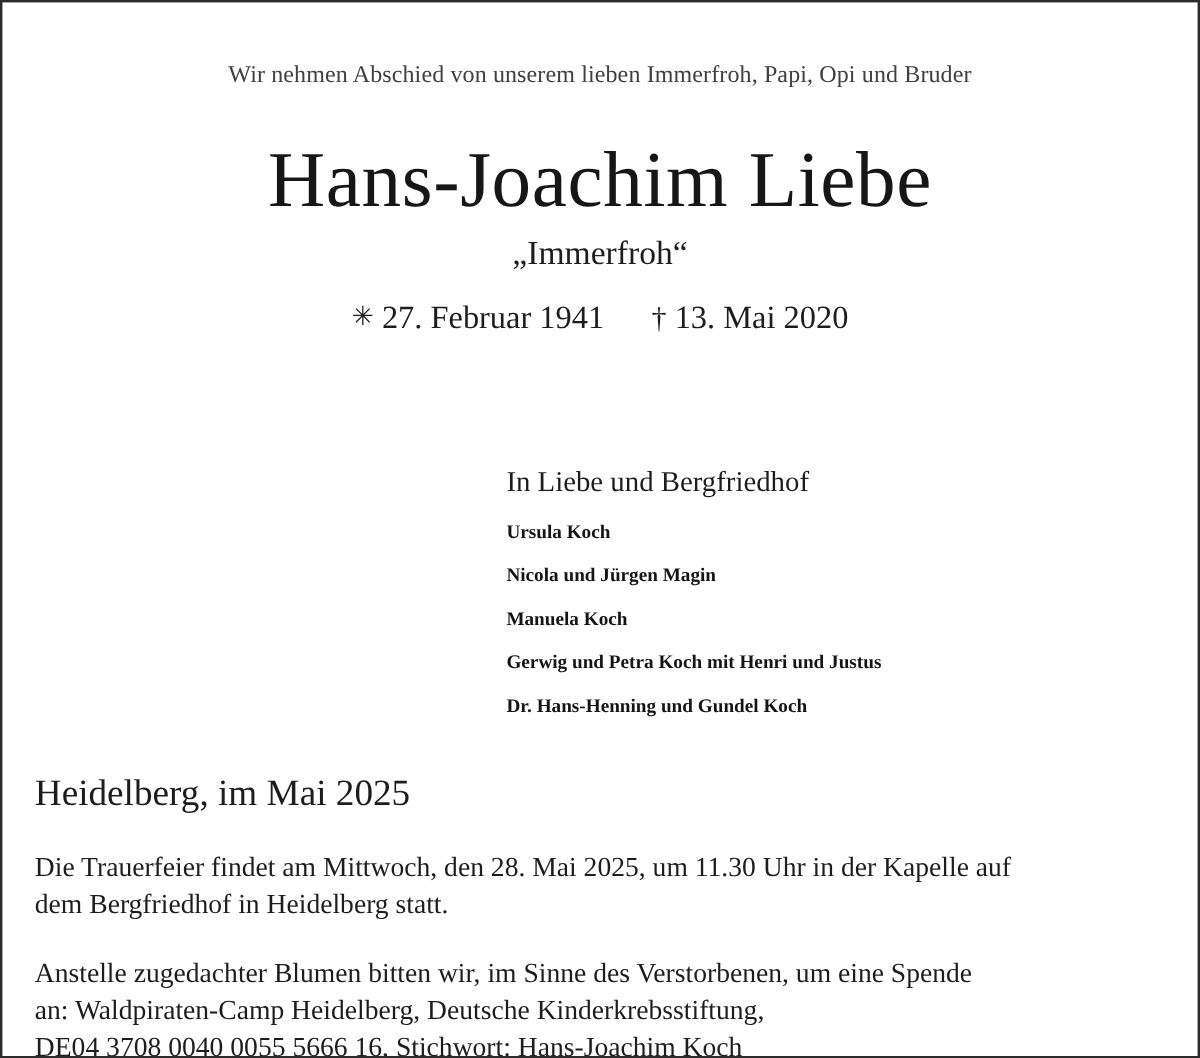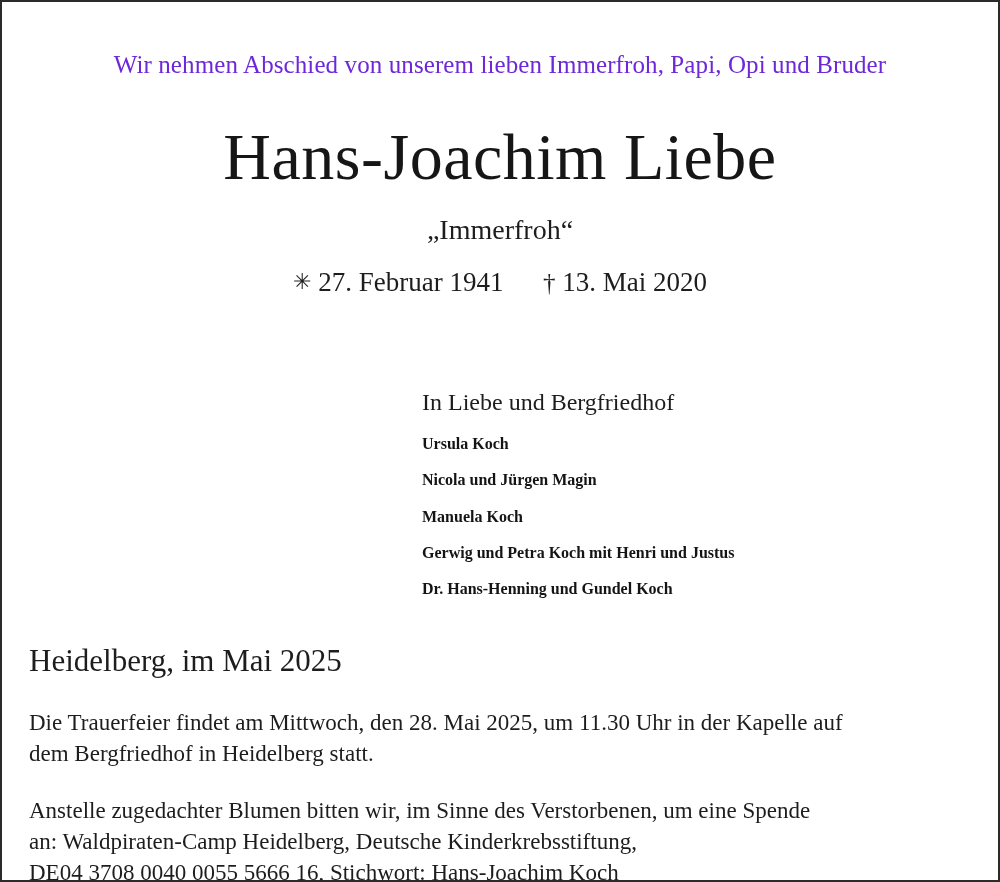--- a/index.html
+++ b/index.html
@@ -19,23 +19,23 @@
     width: 1000px;
     height: 882px;
     background: #ffffff;
     border: 2px solid #2b2b2b;
     overflow: hidden;
   }
 
   
   .intro {
     text-align: center;
-    font-size: 25px;
+    font-size: 20px;
     line-height: 1.2;
-    color: #6d28d9;
+    color: #404040;
     margin-top: 48px;
     letter-spacing: 0.1px;
   }
 
   .name-block {
     text-align: center;
     margin-top: 42px;
   }
 
   .deceased-name {
@@ -43,21 +43,21 @@
     line-height: 1.05;
     font-weight: 400;
     color: #161616;
     letter-spacing: 0.5px;
   }
 
   .nickname {
     font-size: 28px;
     line-height: 1.2;
     color: #1d1d1d;
-    margin-top: 22px;
+    margin-top: 10px;
   }
 
   .dates {
     text-align: center;
     font-size: 27px;
     line-height: 1.2;
     color: #1d1d1d;
     margin-top: 19px;
   }
   .dates .date-sep {

